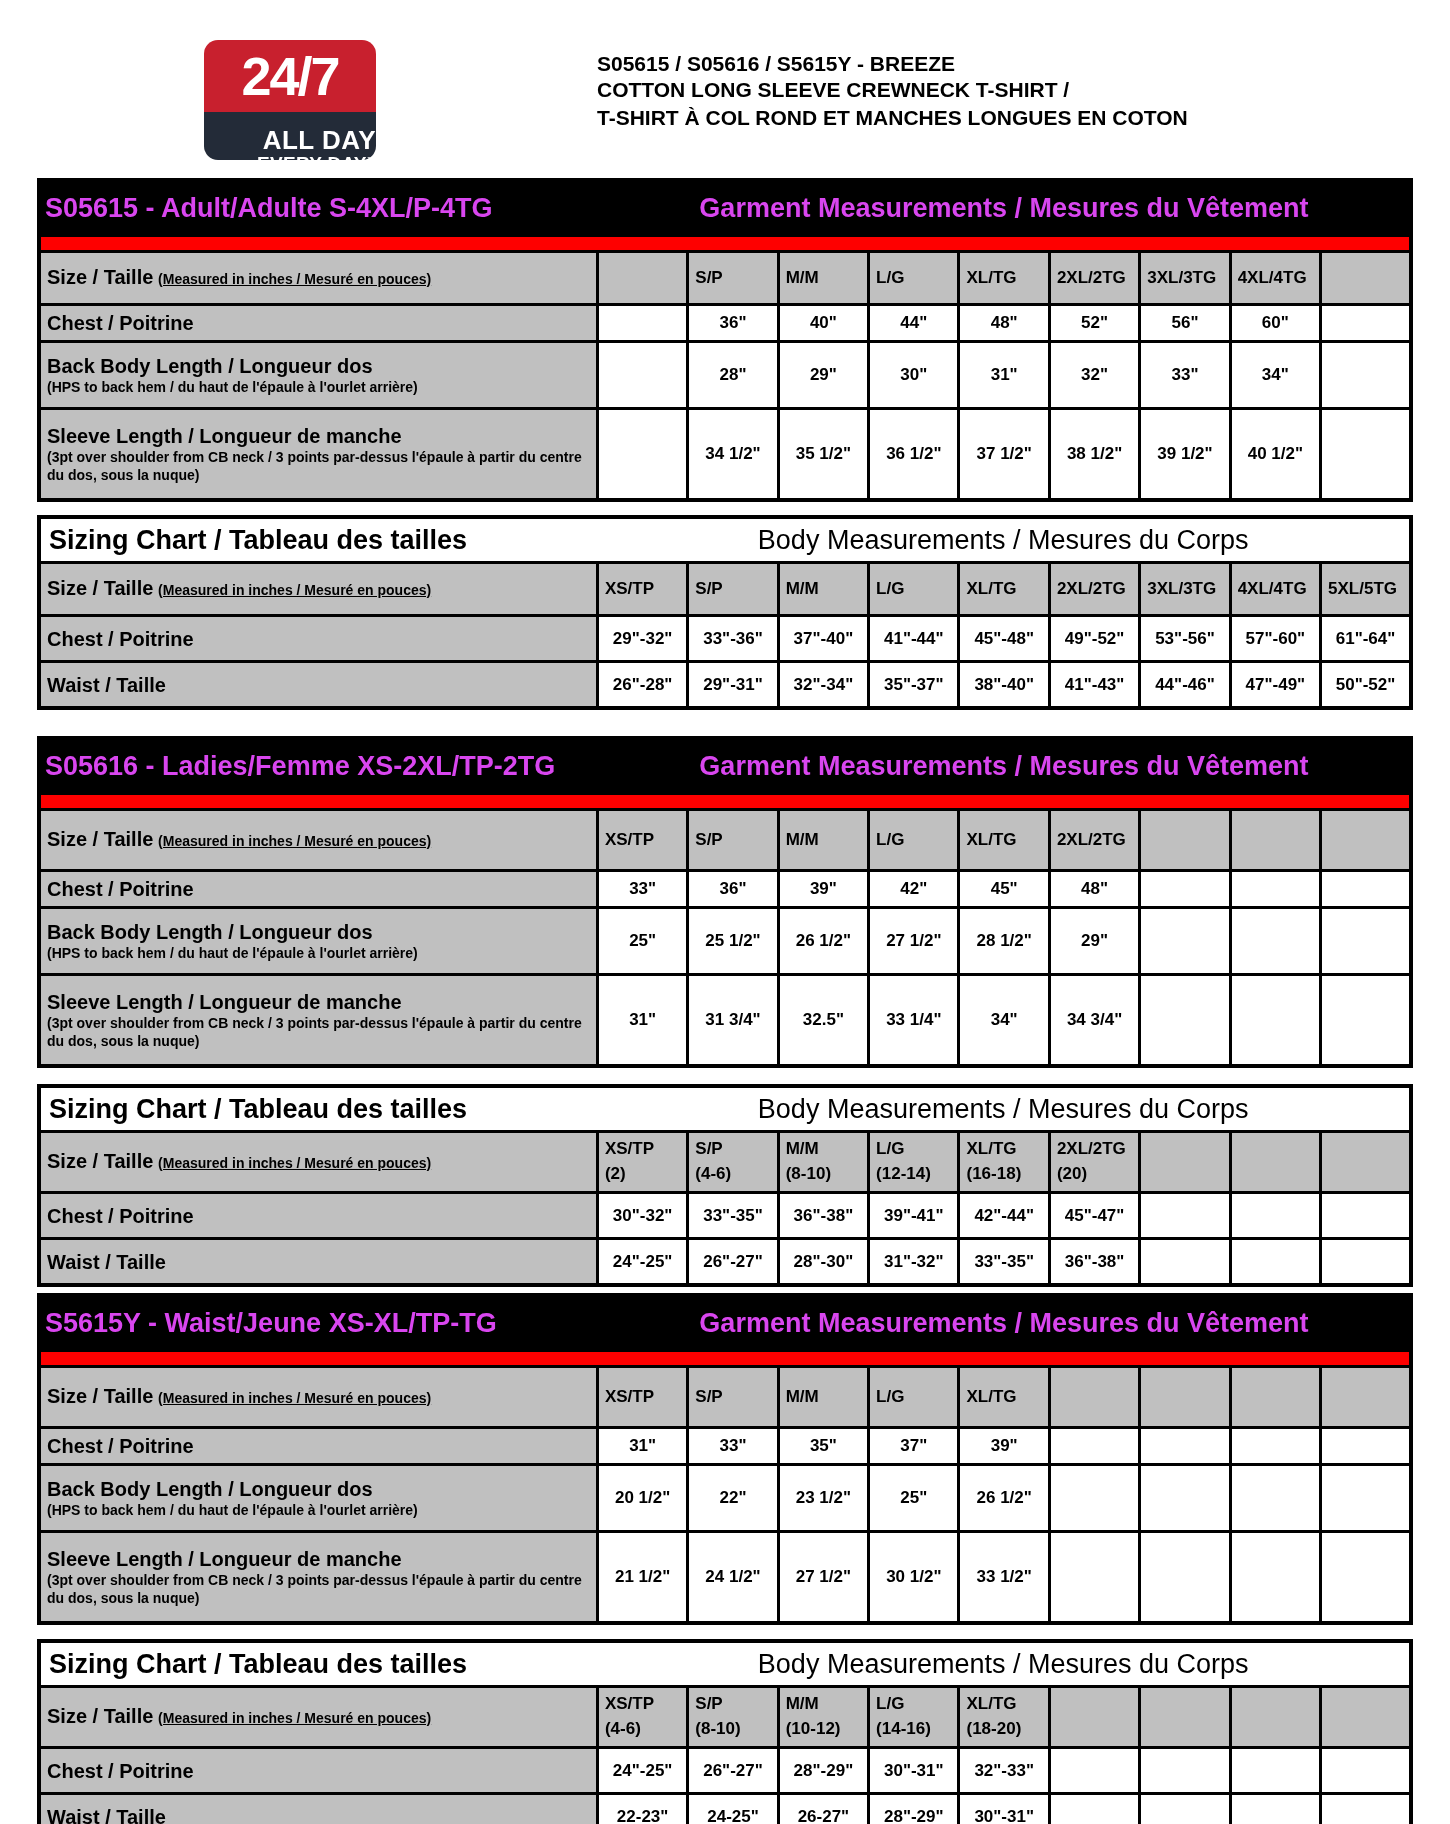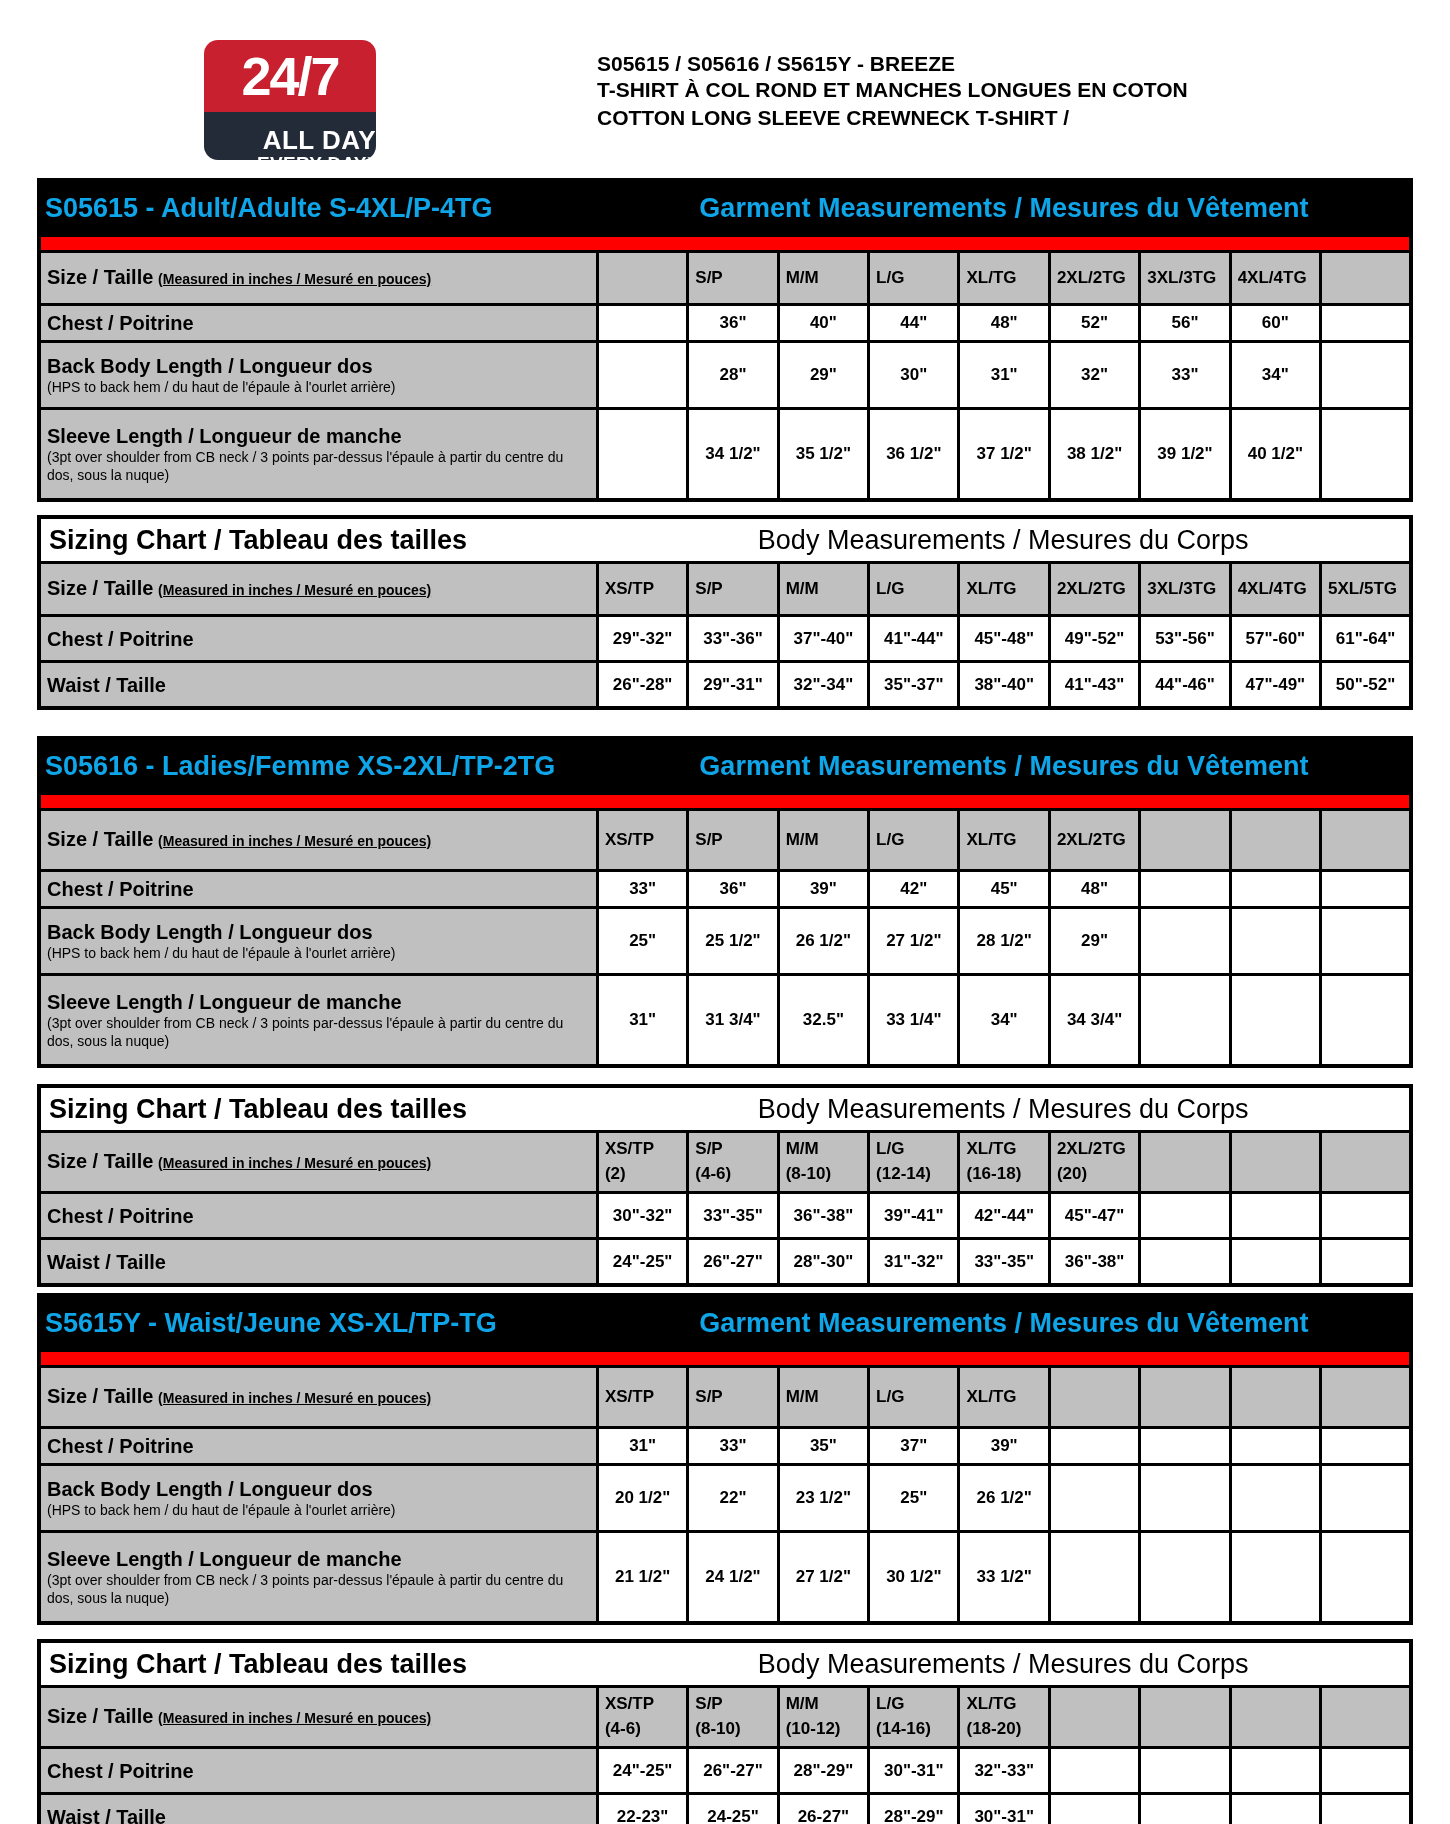--- a/index.html
+++ b/index.html
@@ -40,39 +40,39 @@
   table.tbl {
     width:100%; border-collapse:collapse; table-layout:fixed;
     border:4px solid #000;
   }
   .mb13{margin-bottom:13px;} .mb26{margin-bottom:26px;} .mb16{margin-bottom:16px;}
   .mb6{margin-bottom:6px;} .mb14{margin-bottom:14px;}
   col.col-label { width:40.7%; }
   col.col-data  { width:6.5889%; }
   td { border:3px solid #000; padding:0 6px; vertical-align:middle; overflow:hidden; }
 
-  tr.bar-black td { background:#000; color:#0ea5e9; border-color:#000; height:52px; padding:0 4px; }
+  tr.bar-black td { background:#000; color:#d946ef; border-color:#000; height:52px; padding:0 4px; }
   td.bar-left  { font-size:27px; font-weight:bold; padding-left:8px; white-space:nowrap; }
   td.bar-right { font-size:27px; font-weight:bold; text-align:center; }
 
   tr.bar-red td { background:var(--red_bar,#fe0000); height:13px; padding:0; }
 
   tr.bar-white td { background:#fff; height:42px; }
   td.bw-left  { font-size:27px; font-weight:bold; padding-left:8px; border-right:0; white-space:nowrap; }
   td.bw-right { font-size:27px; font-weight:normal; text-align:center; border-left:0; }
 
   tr.row-size td {
     background:var(--cell_gray,#c0c0c0);
     font-weight:bold; font-size:17px; text-align:left;
     white-space:pre-line; line-height:1.45;
   }
   tr.row-data td { background:#fff; font-weight:bold; font-size:17px; text-align:center; }
   td.lbl { text-align:left !important; background:var(--cell_gray,#c0c0c0) !important; white-space:normal !important; }
   .lbl-main { font-size:20px; font-weight:bold; line-height:1.2; }
-  .lbl-note { font-size:14px; font-weight:normal; line-height:1.3; }
+  .lbl-note { font-size:14px; font-weight:bold; line-height:1.3; }
   .lbl-note-b { font-size:14px; font-weight:bold;text-decoration:underline; }
 
   tr.h-size td   { height:50px; }
   tr.h-size2 td  { height:58px; }
   tr.h-chest td  { height:34px; }
   tr.h-back td   { height:64px; }
   tr.h-sleeve td { height:88px; }
   tr.h-bm td     { height:43px; }
 </style>
 </head>
@@ -83,22 +83,22 @@
     <div class="logo-top">
       <span>24/7</span>
     </div>
     <div class="logo-bottom">
       <div class="logo-all-day">ALL DAY</div>
       <div class="logo-every-day"><span>EVERY DAY</span><span class="tm">™</span></div>
     </div>
   </div>
   <div class="title-block">
     <div class="title-main">S05615 / S05616 / S5615Y -  BREEZE</div>
+    <div class="title-sub">COTTON LONG SLEEVE CREWNECK T-SHIRT /</div>
     <div class="title-sub">T-SHIRT À COL ROND ET MANCHES LONGUES EN COTON</div>
-    <div class="title-sub">COTTON LONG SLEEVE CREWNECK T-SHIRT /</div>
   </div>
 </div>
 
 <div class="content">
 
   <table class="tbl mb13">
     <colgroup>
         <col class="col-label">
         <col class="col-data">
         <col class="col-data">

